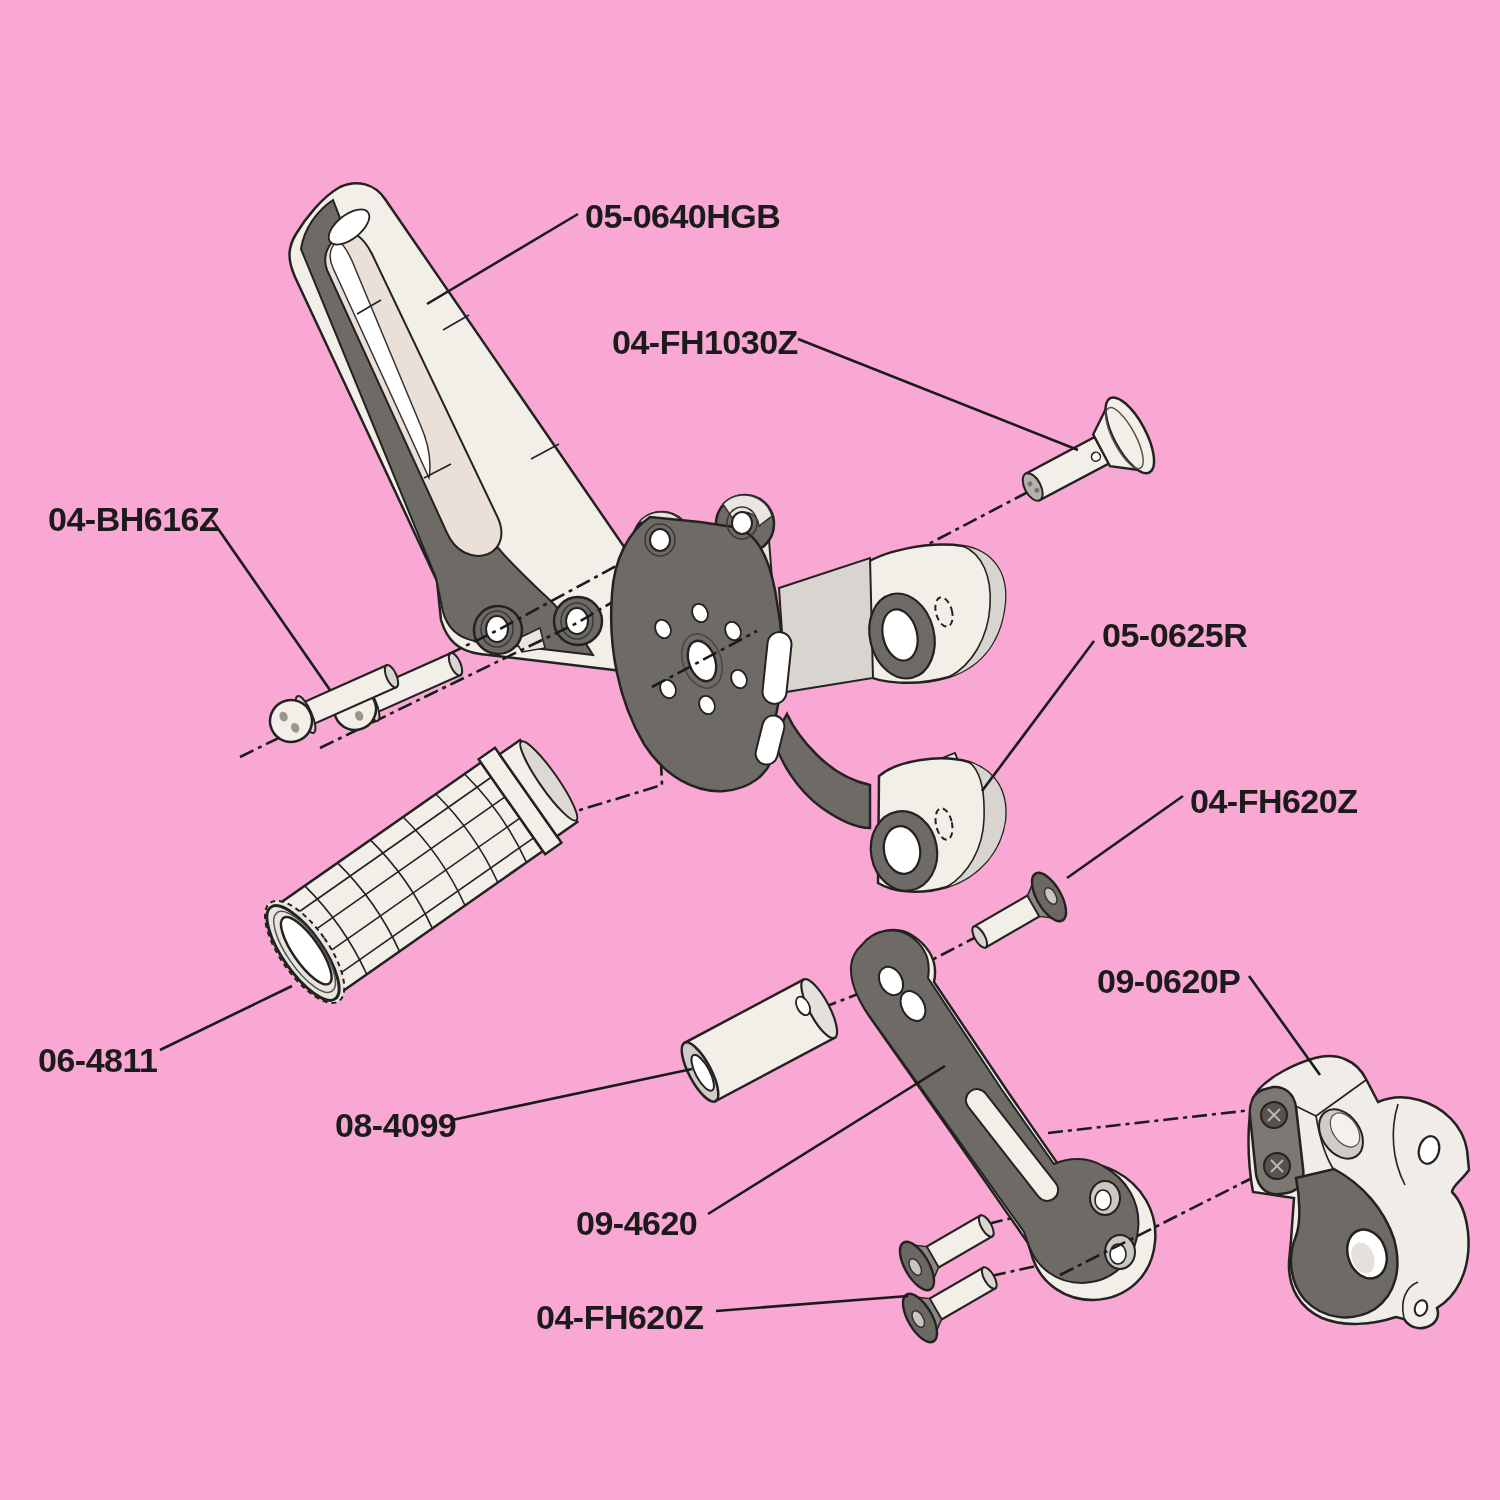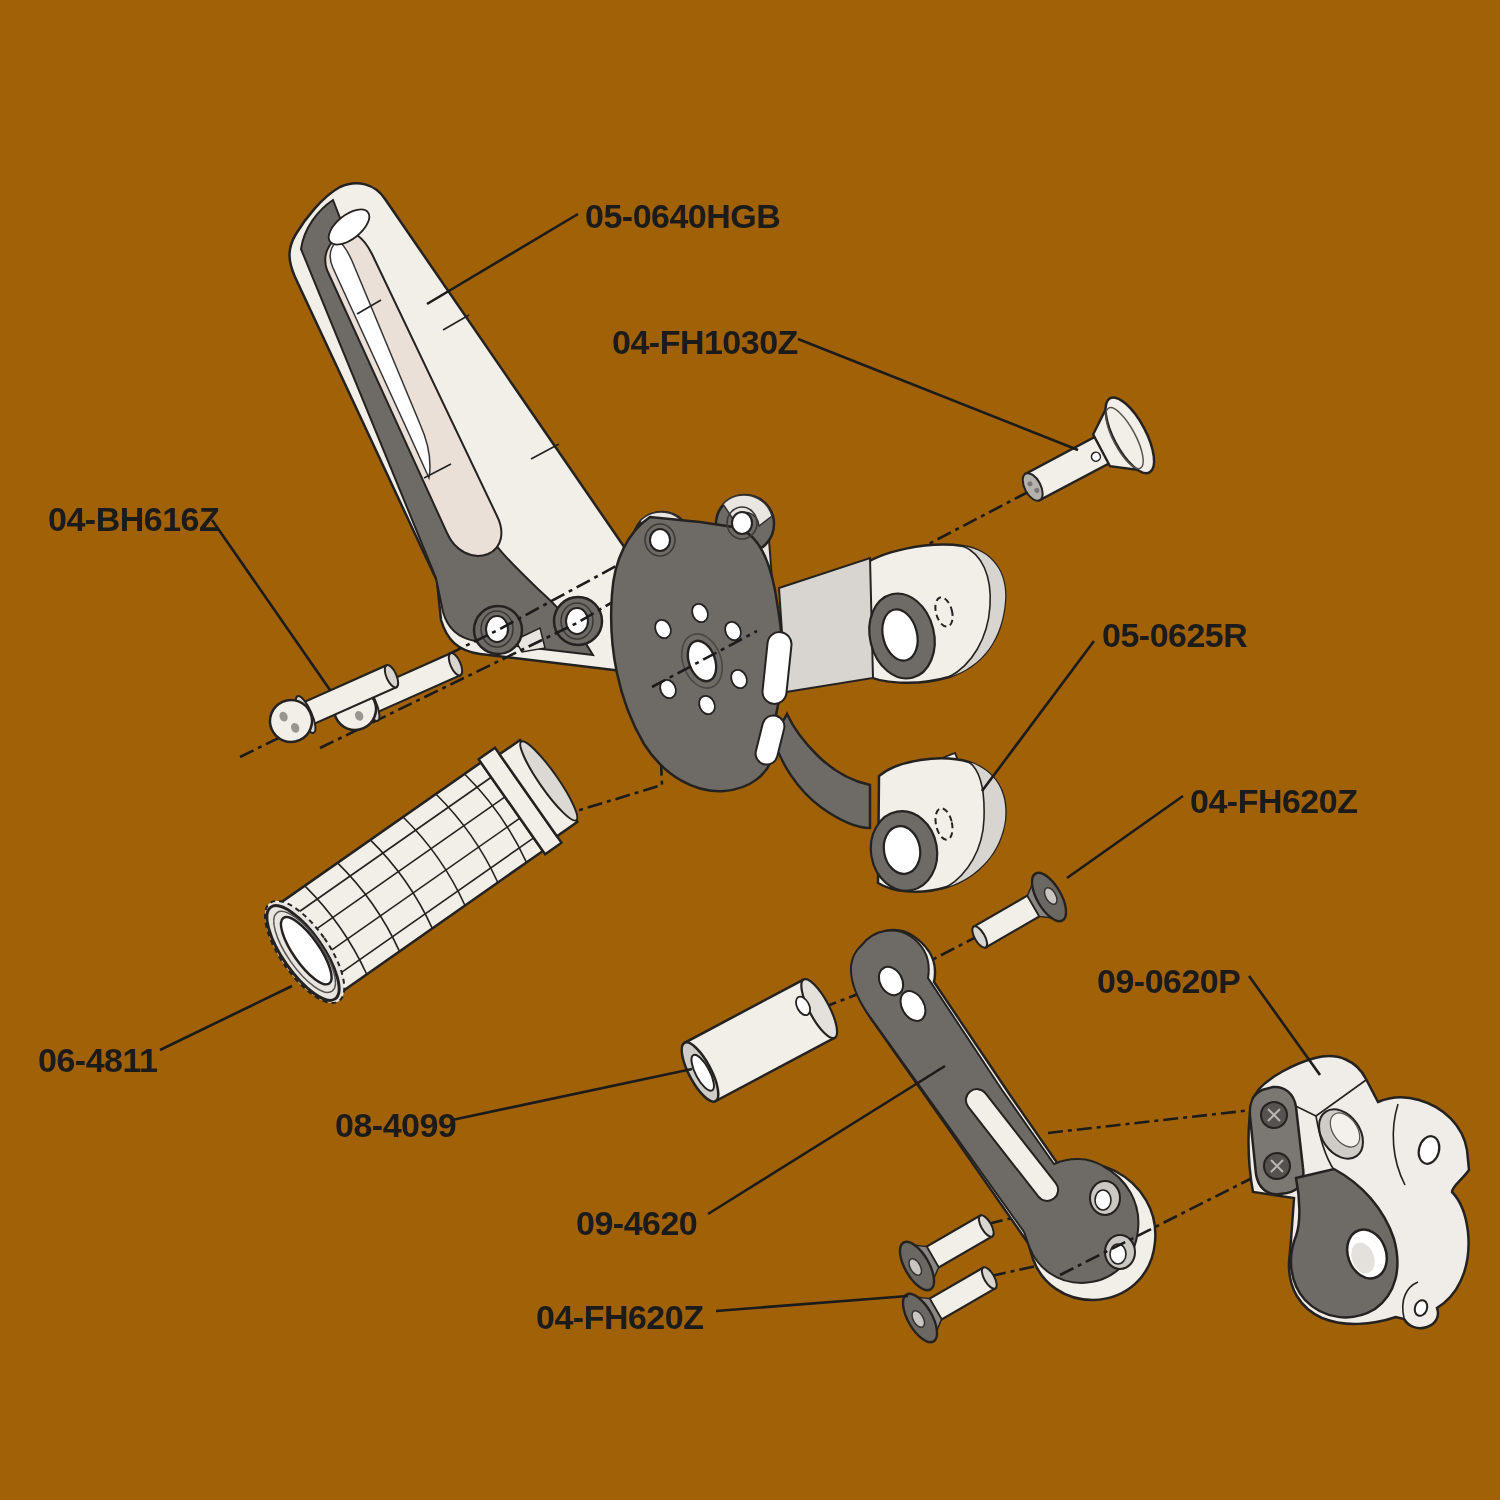--- a/index.html
+++ b/index.html
@@ -1,16 +1,16 @@
 <!DOCTYPE html>
 <html><head>
 <meta charset="utf-8">
 <style>
   html,body{margin:0;padding:0;background:#ffffff;}
-  #stage{position:relative;width:1500px;height:1500px;background:#a16207;overflow:hidden;
+  #stage{position:relative;width:1500px;height:1500px;background:#f9a8d4;overflow:hidden;
          font-family:"Liberation Sans", sans-serif;}
   svg{position:absolute;left:0;top:0;}
   .part-label{font-family:"Liberation Sans", sans-serif;font-size:34px;font-weight:bold;
               fill:#1b1b1b;letter-spacing:-0.5px;}
   .leader{stroke:#1b1b1b;stroke-width:2.6;fill:none;}
   .axis{stroke:#1b1b1b;stroke-width:2.6;fill:none;stroke-dasharray:15 5 4 5;}
   .outl{stroke:#242220;stroke-width:2.5;}
   .thin{stroke:#242220;stroke-width:1.6;fill:none;}
 </style>
 </head>

